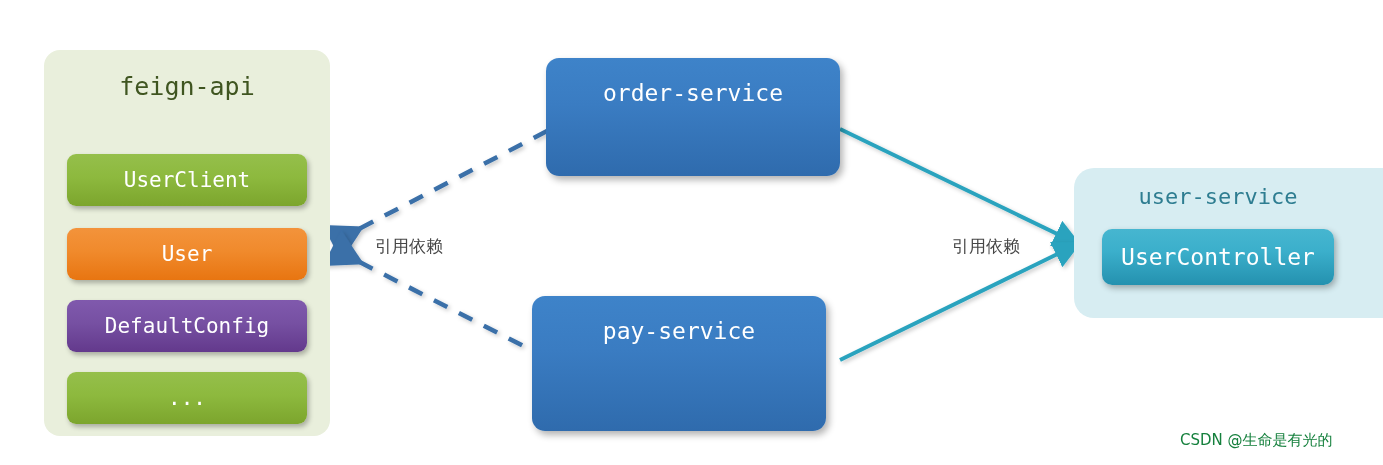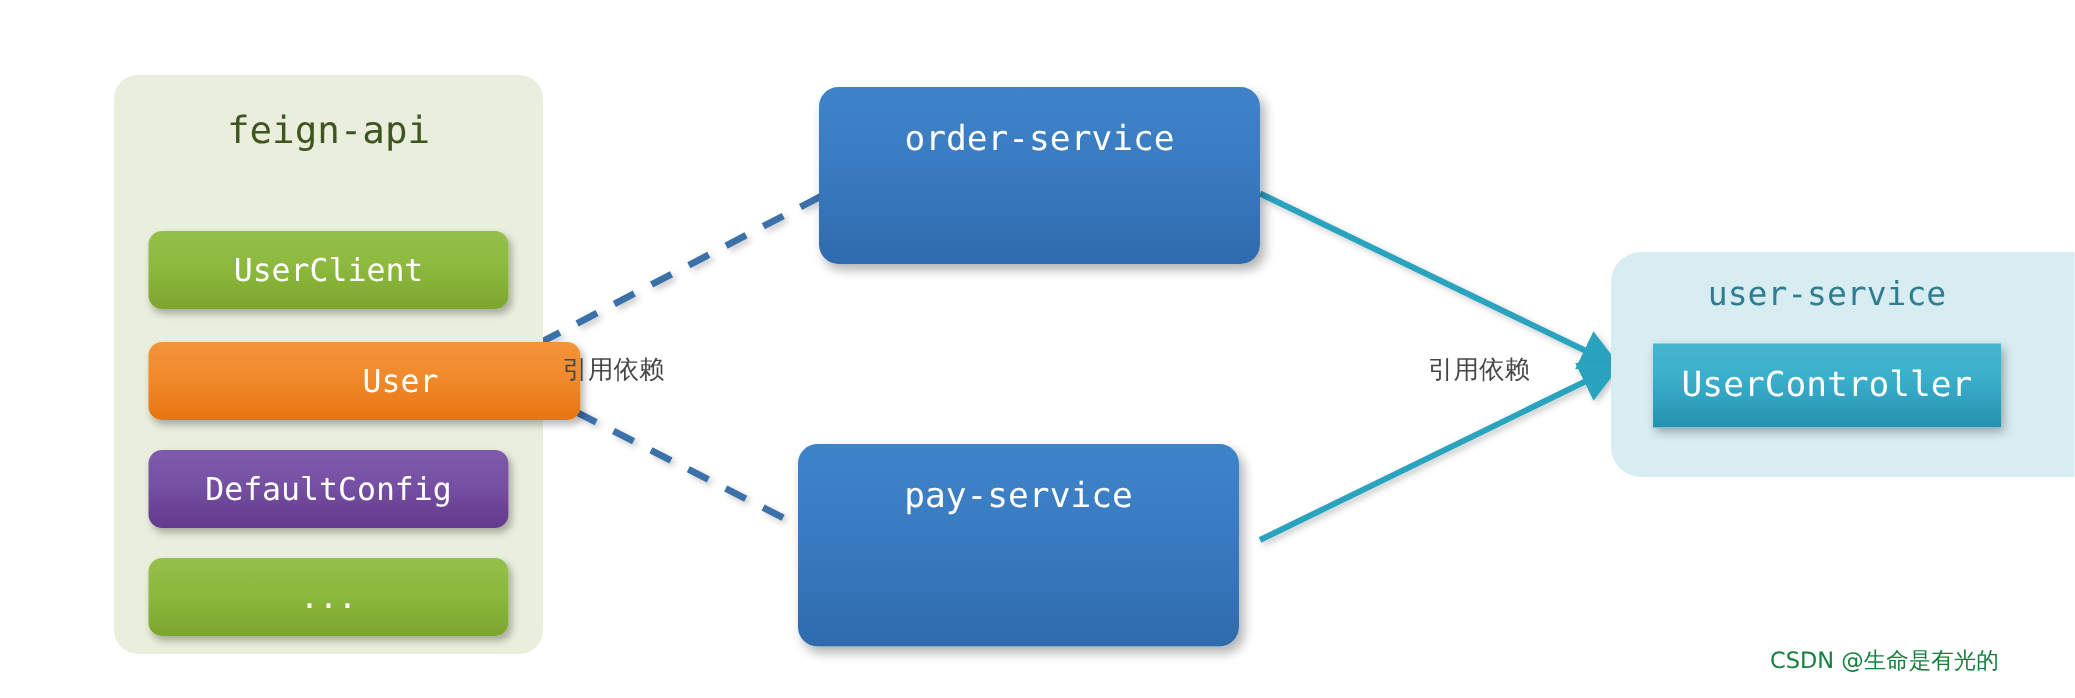--- a/index.html
+++ b/index.html
@@ -22,21 +22,20 @@
   }
   .abs { position: absolute; }
 
   
   #feign-panel {
     left: 44px; top: 50px;
     width: 286px; height: 386px;
     background: #E9EFDC;
     border-radius: 16px;
     box-sizing: border-box;
-    margin-left: 32px;
   }
   #feign-title {
     position: absolute;
     left: 0; top: 22px;
     width: 286px;
     text-align: center;
     font-family: "DejaVu Sans Mono", "Liberation Mono", monospace;
     font-size: 25px;
     color: #3F5520;
     letter-spacing: 0px;
@@ -53,21 +52,20 @@
     font-family: "DejaVu Sans Mono", "Liberation Mono", monospace;
     font-size: 21px;
     color: #ffffff;
     box-shadow: 2px 3px 5px rgba(0,0,0,0.28);
   }
   .it-green {
     background: linear-gradient(to bottom, #95BF4B 0%, #8DB93E 45%, #7CA52D 100%);
   }
   .it-orange {
     background: linear-gradient(to bottom, #F3933B 0%, #F08A2C 45%, #E87511 100%);
-    padding-left: 48px;
   }
   .it-purple {
     background: linear-gradient(to bottom, #8059AD 0%, #7650A2 45%, #63398C 100%);
   }
 
   
   .svc-box {
     position: absolute;
     border-radius: 13px;
     background: linear-gradient(to bottom, #3E83C9 0%, #3A7CC2 40%, #2F6BAD 100%);
@@ -98,21 +96,21 @@
     width: 288px;
     text-align: center;
     font-family: "DejaVu Sans Mono", "Liberation Mono", monospace;
     font-size: 22px;
     color: #2E7D91;
   }
   #user-controller {
     position: absolute;
     left: 28px; top: 61px;
     width: 232px; height: 56px;
-    border-radius: 0;
+    border-radius: 10px;
     background: linear-gradient(to bottom, #46B6D0 0%, #3BAFCB 40%, #2491AF 100%);
     display: flex;
     align-items: center;
     justify-content: center;
     font-family: "DejaVu Sans Mono", "Liberation Mono", monospace;
     font-size: 23px;
     color: #ffffff;
     box-shadow: 2px 3px 6px rgba(0,0,0,0.3);
   }
 

